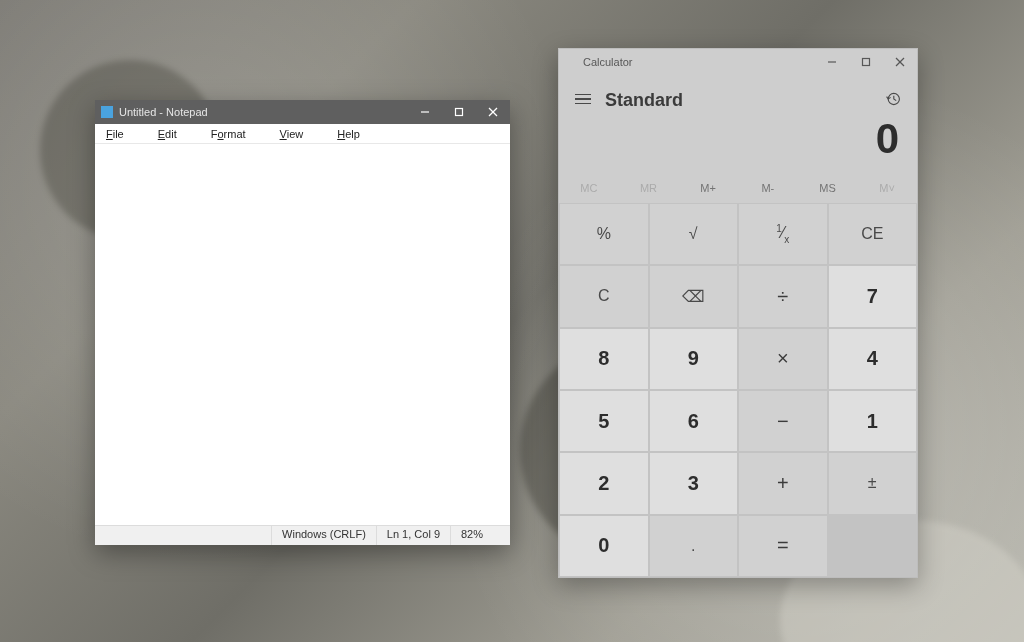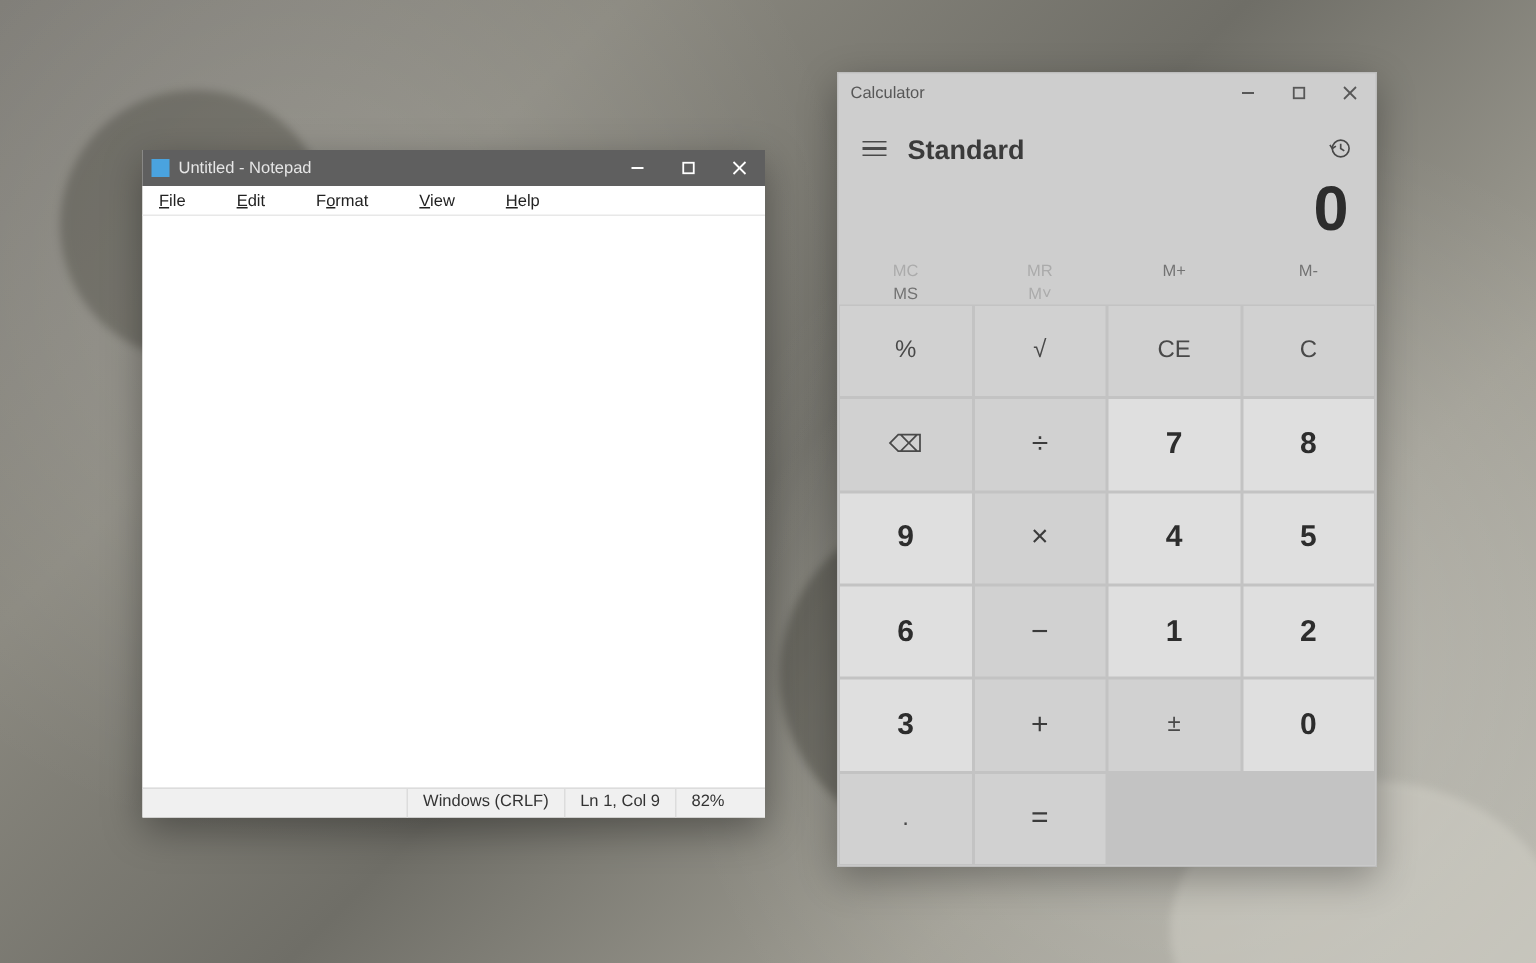--- a/index.html
+++ b/index.html
@@ -58,41 +58,41 @@
     position:absolute; left:558px; top:48px; width:360px; height:530px;
     background:#e6e6e6; box-shadow:0 8px 24px rgba(0,0,0,.3);
     border:1px solid #bdbdbd; display:flex; flex-direction:column;
     color:#333;
   }
   .calc-overlay {
     position:absolute; inset:0; background:rgba(100,100,100,.18); pointer-events:none;
   }
   .calc-titlebar {
     height:26px; display:flex; align-items:center; font-size:11px; color:#555;
-    padding-left:8px;
+    padding-left:24px;
   }
   .calc-titlebar .t { flex:1; }
   .calc-tb-btn { width:34px; height:26px; display:flex; align-items:center; justify-content:center; }
   .calc-tb-btn svg { width:10px; height:10px; stroke:#555; stroke-width:1.2; fill:none; }
 
   .calc-moderow {
     height:36px; display:flex; align-items:flex-end; padding:0 12px;
   }
   .hamb { width:24px; height:24px; display:flex; flex-direction:column; justify-content:center; gap:3px; align-items:center; }
   .hamb span { display:block; width:16px; height:1.5px; background:#444; }
   .mode-label { font-size:18px; font-weight:600; color:#333; margin-left:10px; flex:1; }
   .hist-icon { width:24px; height:24px; display:flex; align-items:center; justify-content:center; }
   .hist-icon svg { width:16px; height:16px; stroke:#444; fill:none; stroke-width:1.4; }
 
   .calc-display {
     text-align:right; font-size:42px; font-weight:600; color:#222;
     padding:4px 18px 10px 18px; min-height:62px;
   }
 
-  .mem-row { display:grid; grid-template-columns:repeat(4,1fr); height:30px; }
+  .mem-row { display:grid; grid-template-columns:repeat(6,1fr); height:30px; }
   .mem-btn { font-size:11px; color:#777; display:flex; align-items:center; justify-content:center; }
   .mem-btn.disabled { color:#bbb; }
 
   .keys { flex:1; display:grid; grid-template-columns:repeat(4,1fr); grid-template-rows:repeat(6,1fr); gap:2px; padding:1px; background:#d8d8d8; }
   .key {
     background:#eee; display:flex; align-items:center; justify-content:center;
     font-size:17px; color:#333; cursor:default; user-select:none;
   }
   .key.func { background:#eaeaea; font-size:16px; color:#444; }
   .key.num  { background:#fafafa; font-size:20px; font-weight:600; color:#222; }
@@ -190,20 +190,23 @@
     <div class="mem-btn disabled">MR</div>
     <div class="mem-btn">M+</div>
     <div class="mem-btn">M-</div>
     <div class="mem-btn">MS</div>
     <div class="mem-btn disabled">M˅</div>
   </div>
 
   <div class="keys">
     <div class="key func">%</div>
     <div class="key func">√</div>
+    <div class="key func">
+        <span><sup>1</sup>⁄<sub>x</sub></span>
+      </div>
 
     <div class="key func">CE</div>
     <div class="key func">C</div>
     <div class="key func">⌫</div>
     <div class="key op">÷</div>
 
     <div class="key num">7</div>
     <div class="key num">8</div>
     <div class="key num">9</div>
     <div class="key op">×</div>

